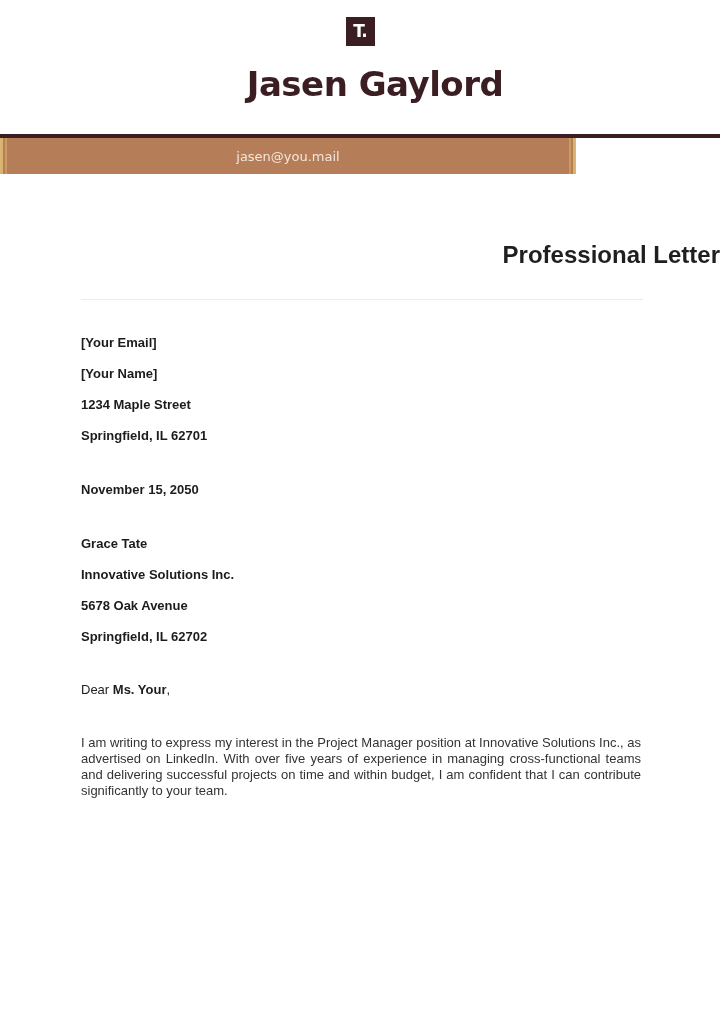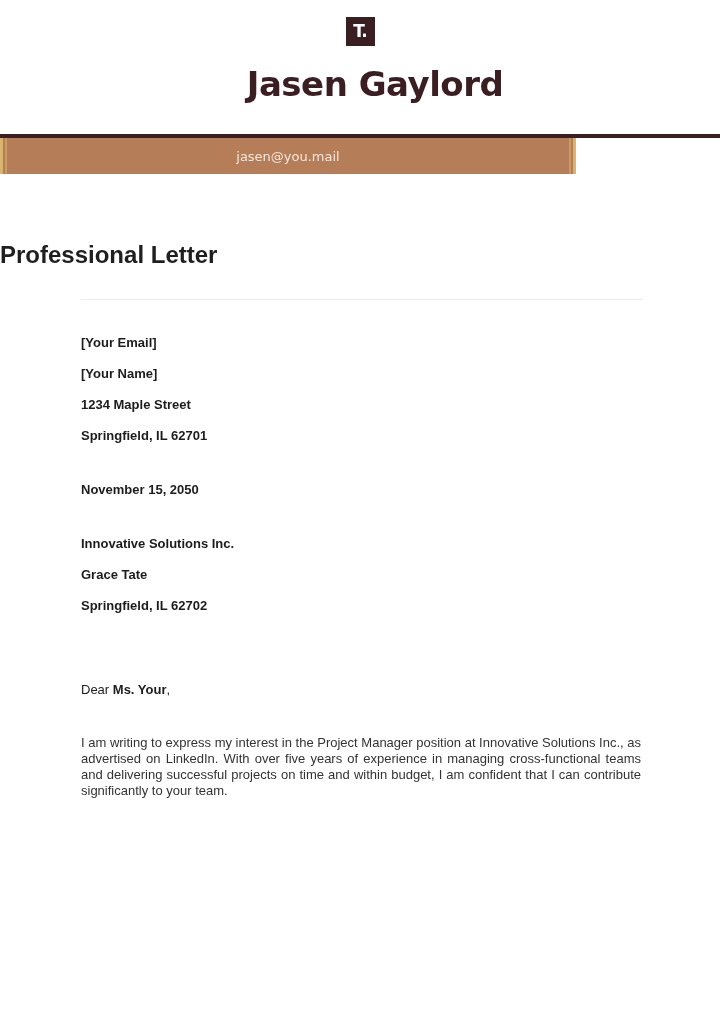--- a/index.html
+++ b/index.html
@@ -83,21 +83,21 @@
     .band-email {
       color: #f3e6dc;
       font-size: 13px;
       font-family: "DejaVu Sans", sans-serif;
     }
     .title {
       position: absolute;
       top: 241px;
       left: 0;
       width: 720px;
-      text-align: left;
+      text-align: right;
       font-weight: bold;
       font-size: 24px;
       color: #1f1f1f;
     }
     .divider {
       position: absolute;
       top: 299px;
       left: 81px;
       width: 562px;
       height: 1px;
@@ -161,20 +161,21 @@
   <div class="line">[Your Name]</div>
   <div class="line">1234 Maple Street</div>
   <div class="line">Springfield, IL 62701</div>
 </div>
 
 <div class="content date">
   <div class="line">November 15, 2050</div>
 </div>
 
 <div class="content recipient">
+  <div class="line">Grace Tate</div>
   <div class="line">Innovative Solutions Inc.</div>
-  <div class="line">Grace Tate</div>
+  <div class="line">5678 Oak Avenue</div>
   <div class="line">Springfield, IL 62702</div>
 </div>
 
 <div class="salutation"><span>Dear </span><b>Ms. Your</b><span>,</span></div>
 
 <p class="body-para">I am writing to express my interest in the Project Manager position at Innovative Solutions Inc., as advertised on LinkedIn. With over five years of experience in managing cross-functional teams and delivering successful projects on time and within budget, I am confident that I can contribute significantly to your team.</p>
 
 </body></html>

